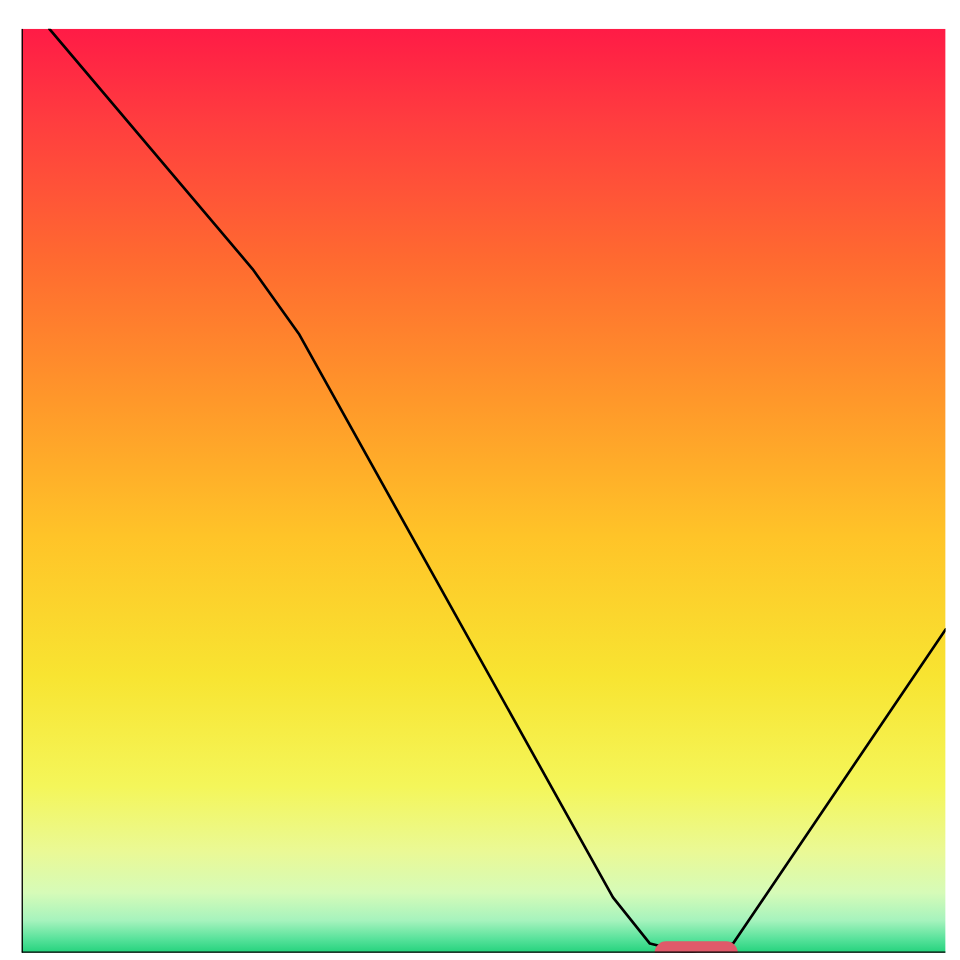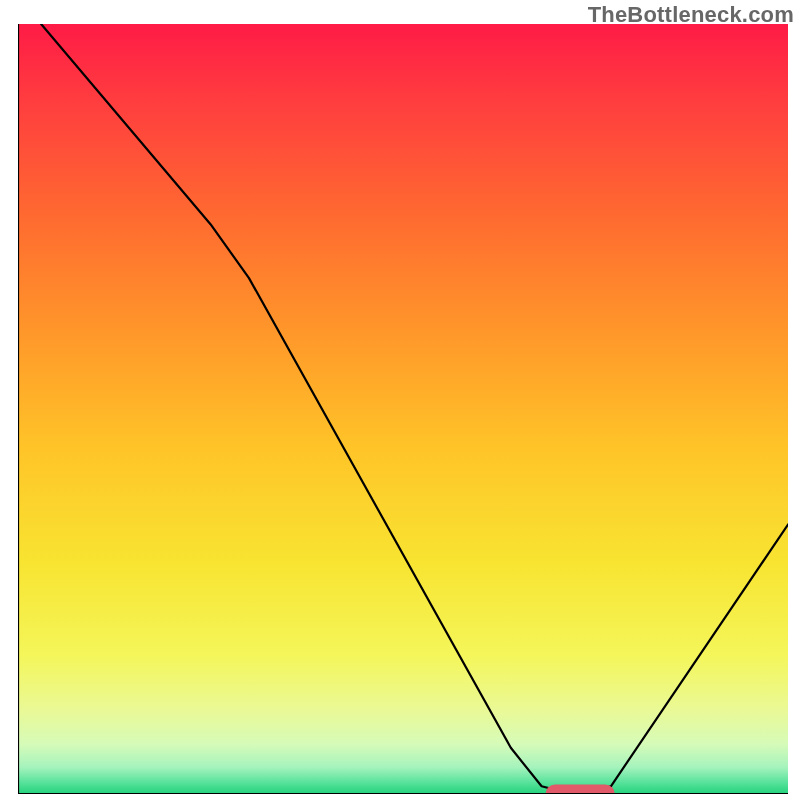--- a/index.html
+++ b/index.html
@@ -31,21 +31,20 @@
     top: 24px;
     width: 770px;
     height: 770px;
   }
   svg { display: block; }
 </style>
 </head>
 <body>
 
 <div class="frame">
-  <div class="watermark">TheBottleneck.com</div>
 
   <div class="chart">
     <svg id="chartsvg" viewBox="0 0 770 770" preserveAspectRatio="none">
       <defs>
         <linearGradient id="bg-grad" x1="0" y1="0" x2="0" y2="1">
             <stop offset="0%" stop-color="#ff1b46"></stop>
             <stop offset="10%" stop-color="#ff3d3f"></stop>
             <stop offset="25%" stop-color="#ff6a30"></stop>
             <stop offset="40%" stop-color="#ff972a"></stop>
             <stop offset="55.00000000000001%" stop-color="#ffc428"></stop>

